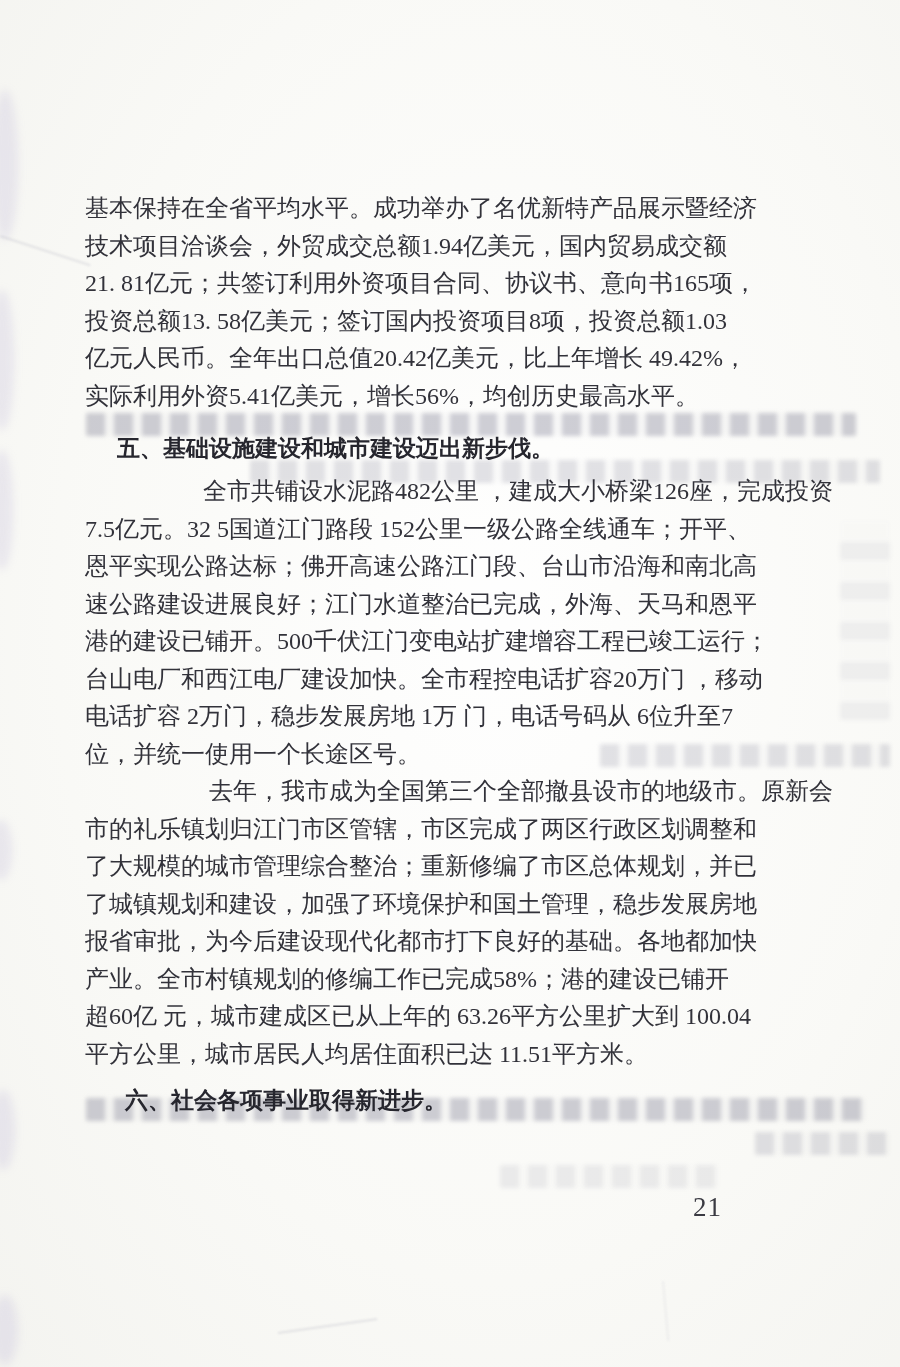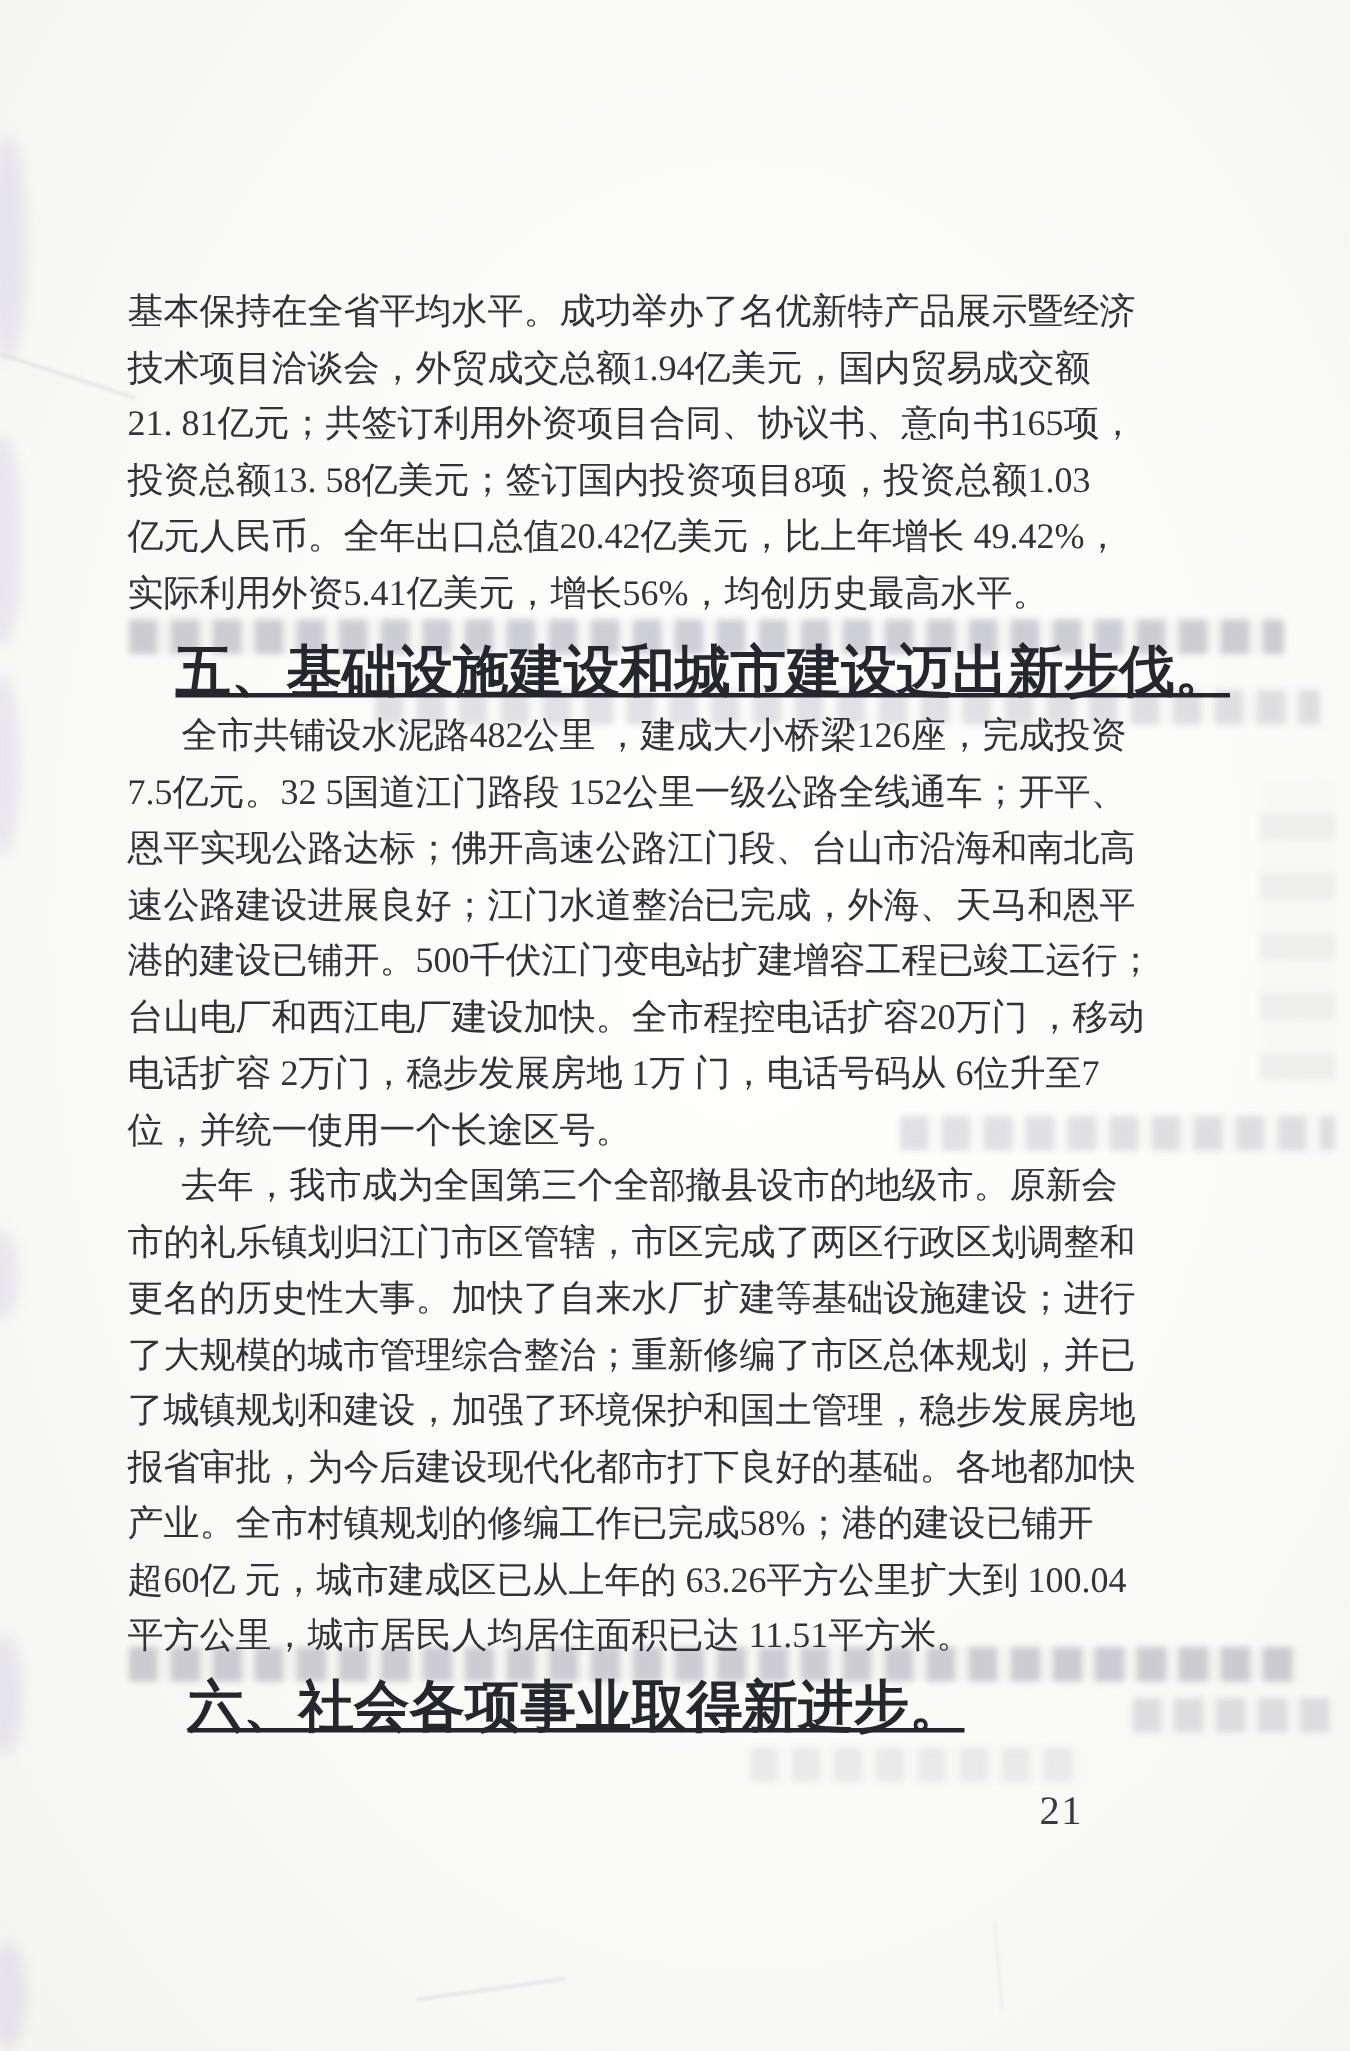--- a/index.html
+++ b/index.html
@@ -18,26 +18,25 @@
     position:absolute;left:85px;top:190px;width:748px;
     color:#32323a;
   }
   .para{margin:0;padding:0;}
   .line{
     display:block;
     font-size:24px;line-height:37.5px;height:37.5px;
     white-space:nowrap;
     letter-spacing:0px;
   }
-  .indent{padding-left:36px;}
+  .indent{padding-left:36px;text-align:right;}
   .heading{
-    font-size:37px;line-height:38px;height:38px;
+    font-size:23px;line-height:38px;height:38px;
     font-weight:700;color:#26262e;
     white-space:nowrap;
-    text-decoration:underline;
   }
   .heading-5{margin-top:15px;padding-left:32px;}
   .para-2{margin-top:5px;}
   .heading-6{margin-top:9px;padding-left:40px;}
   .page-number{
     position:absolute;left:693px;top:1192px;
     font-size:27px;color:#3a3a42;letter-spacing:1px;
   }
   
   .ghost{
@@ -105,21 +104,20 @@
       <span class="line">速公路建设进展良好；江门水道整治已完成，外海、天马和恩平</span>
       <span class="line">港的建设已铺开。500千伏江门变电站扩建增容工程已竣工运行；</span>
       <span class="line">台山电厂和西江电厂建设加快。全市程控电话扩容20万门 ，移动</span>
       <span class="line">电话扩容 2万门，稳步发展房地 1万 门，电话号码从 6位升至7</span>
       <span class="line">位，并统一使用一个长途区号。</span>
     </div>
 
     <div class="para">
       <span class="line indent">去年，我市成为全国第三个全部撤县设市的地级市。原新会</span>
       <span class="line">市的礼乐镇划归江门市区管辖，市区完成了两区行政区划调整和</span>
-      <span class="line">更名的历史性大事。加快了自来水厂扩建等基础设施建设；进行</span>
       <span class="line">了大规模的城市管理综合整治；重新修编了市区总体规划，并已</span>
       <span class="line">了城镇规划和建设，加强了环境保护和国土管理，稳步发展房地</span>
       <span class="line">报省审批，为今后建设现代化都市打下良好的基础。各地都加快</span>
       <span class="line">产业。全市村镇规划的修编工作已完成58%；港的建设已铺开</span>
       <span class="line">超60亿 元，城市建成区已从上年的 63.26平方公里扩大到 100.04</span>
       <span class="line">平方公里，城市居民人均居住面积已达 11.51平方米。</span>
     </div>
 
     <div class="heading heading-6">六、社会各项事业取得新进步。</div>
 

